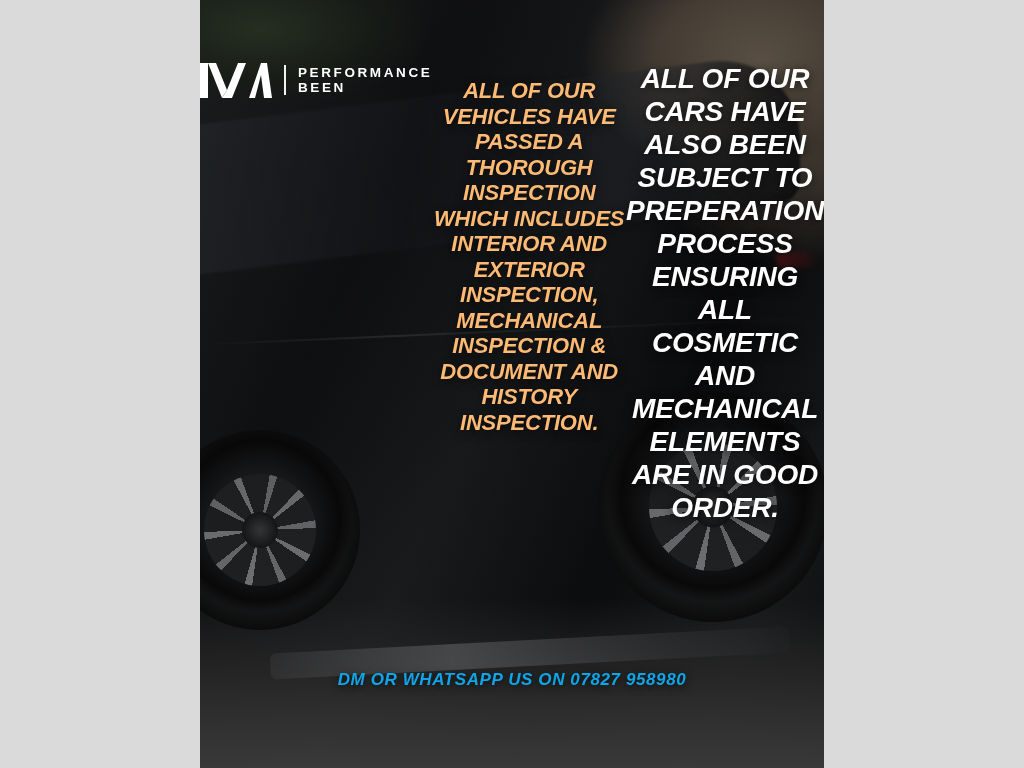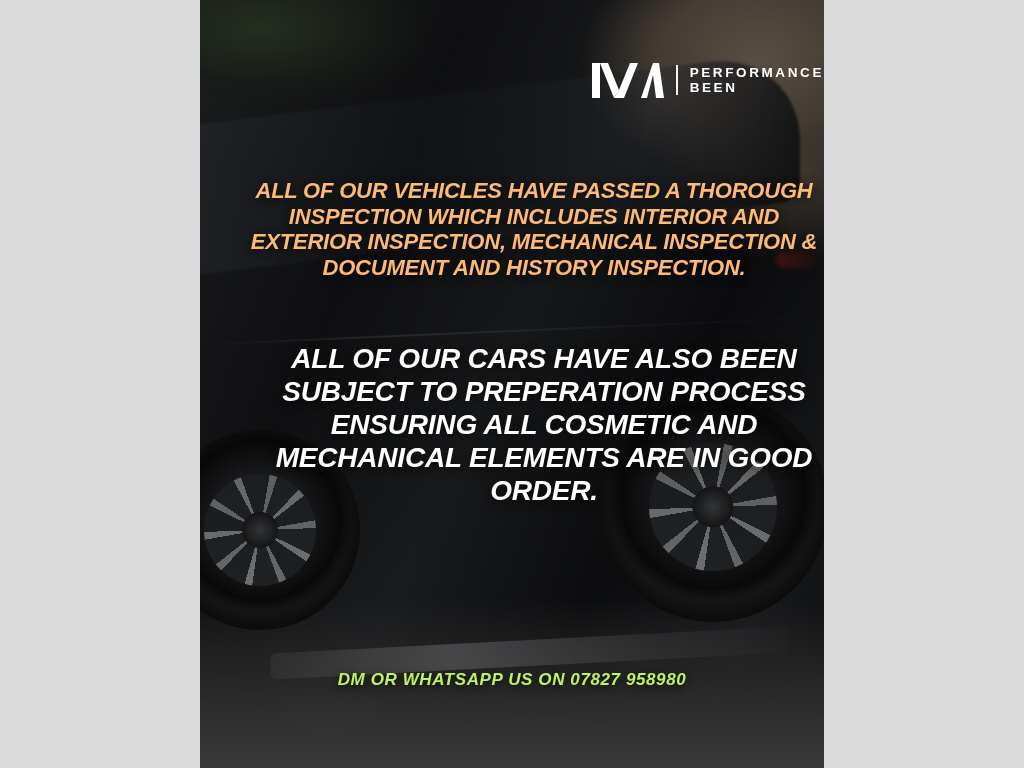--- a/index.html
+++ b/index.html
@@ -164,22 +164,22 @@
       rgba(8,8,9,0.40) 55%,
       rgba(8,8,9,0.30) 78%,
       rgba(8,8,9,0.42) 100%);
   }
 
   
   .content {
     position: absolute;
     inset: 0;
     display: flex;
-    flex-direction: column;
-    align-items: flex-end;
+    flex-direction: row;
+    align-items: flex-start;
   }
 
   .logo {
     margin-top: 60px;
     display: flex;
     align-items: center;
     gap: 12px;
     height: 40px;
   }
   .logo-mark {
@@ -231,21 +231,21 @@
     text-shadow: 0 2px 10px rgba(0,0,0,0.65);
     text-transform: uppercase;
   }
 
   .cta {
     position: absolute;
     left: 0;
     right: 0;
     bottom: 78px;
     text-align: center;
-    color: #bef264;
+    color: #0ea5e9;
     font-size: 17px;
     font-weight: bold;
     font-style: italic;
     letter-spacing: 0.6px;
     text-shadow: 0 2px 8px rgba(0,0,0,0.7);
     text-transform: uppercase;
   }
 </style>
 </head>
 <body>

